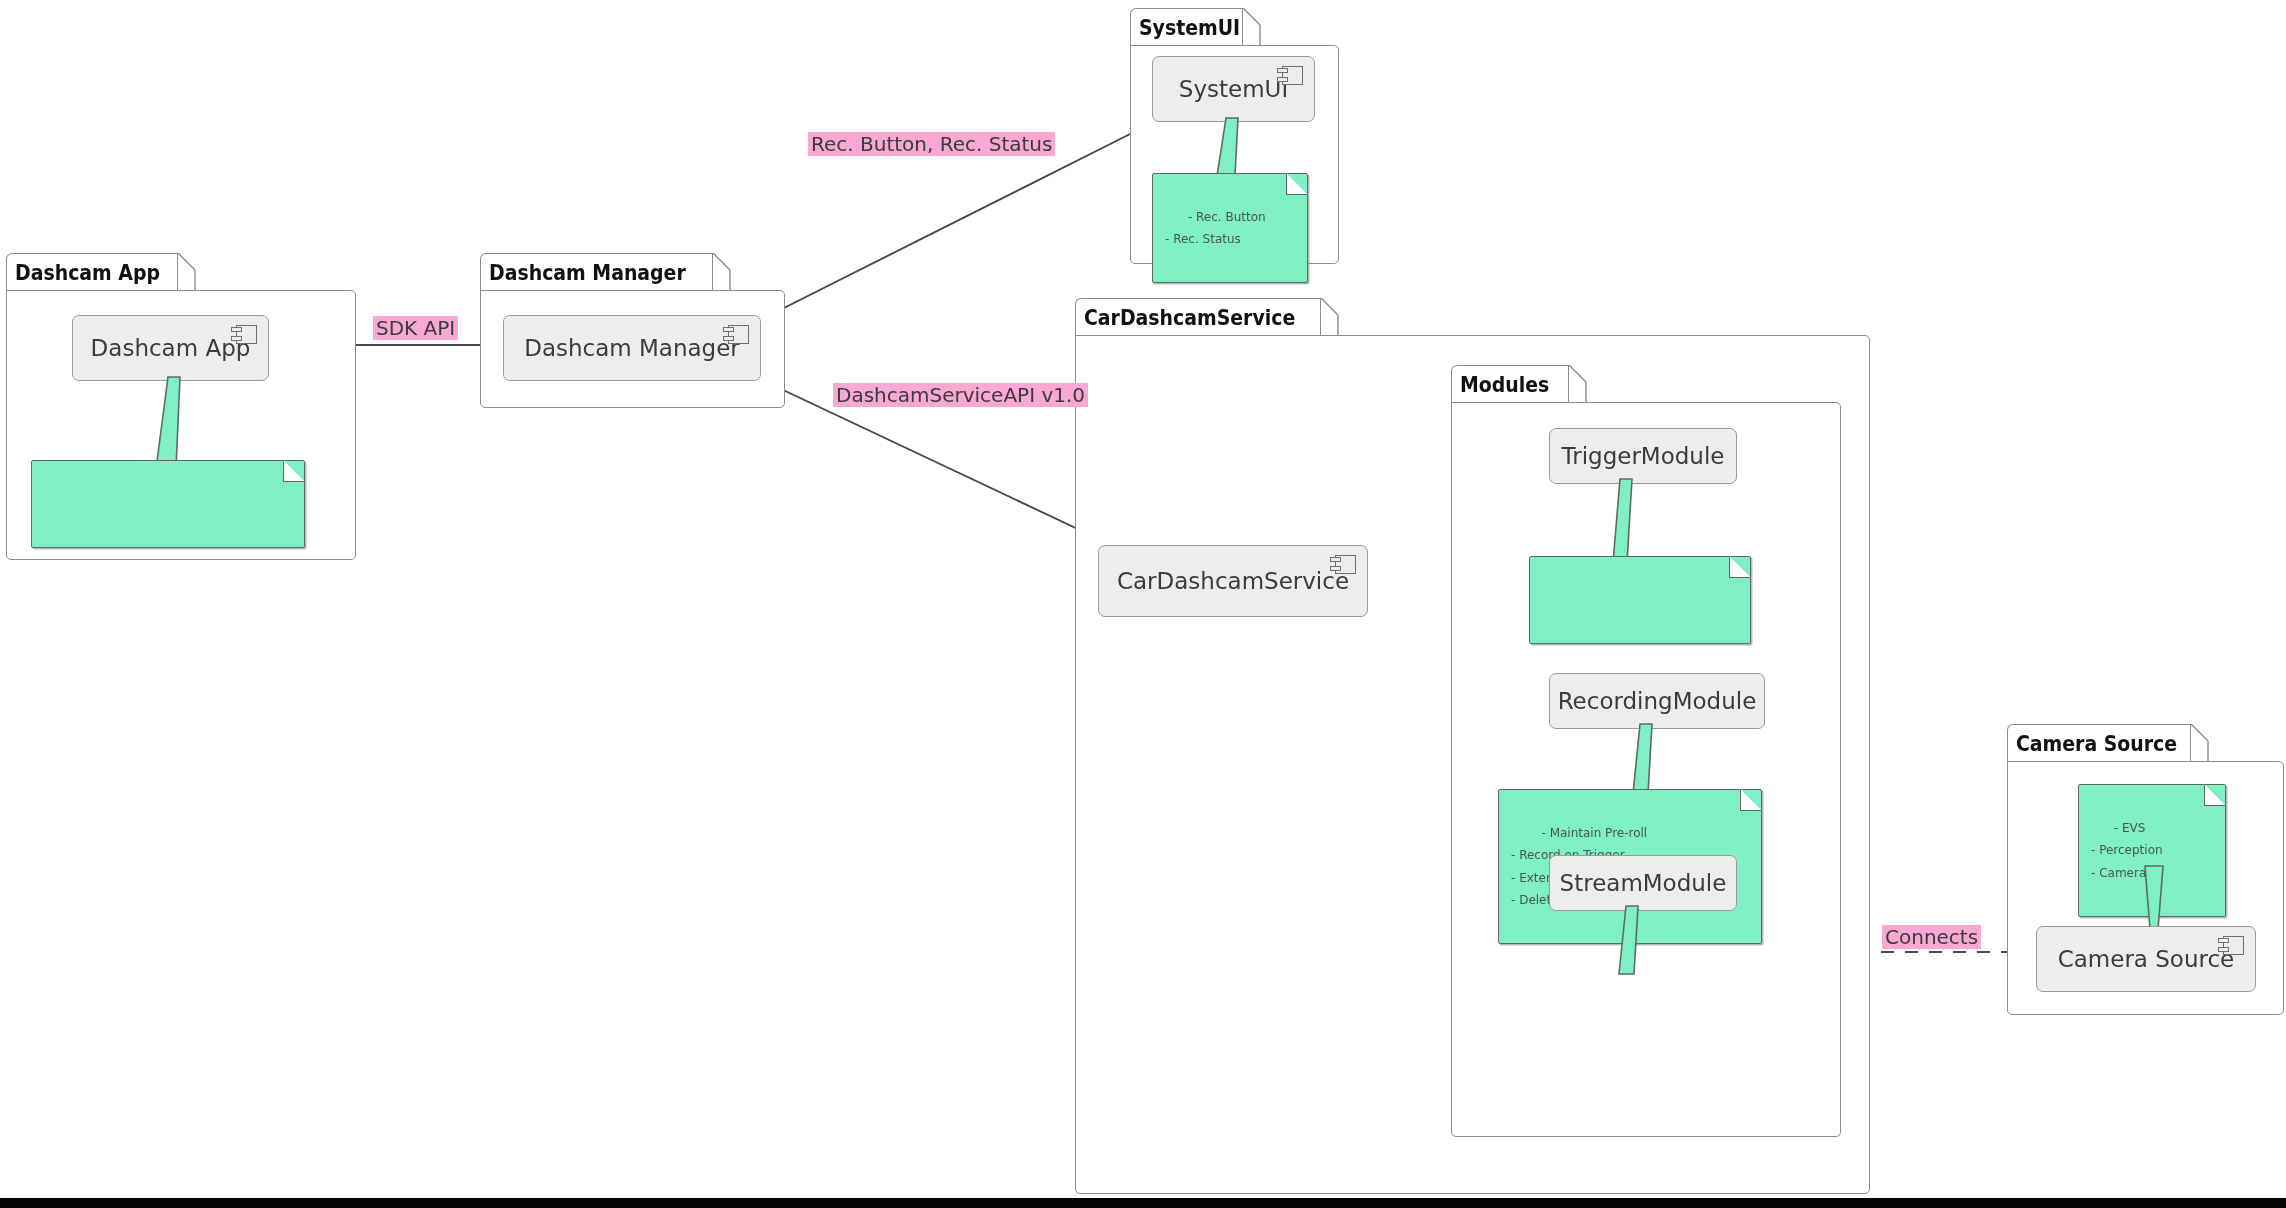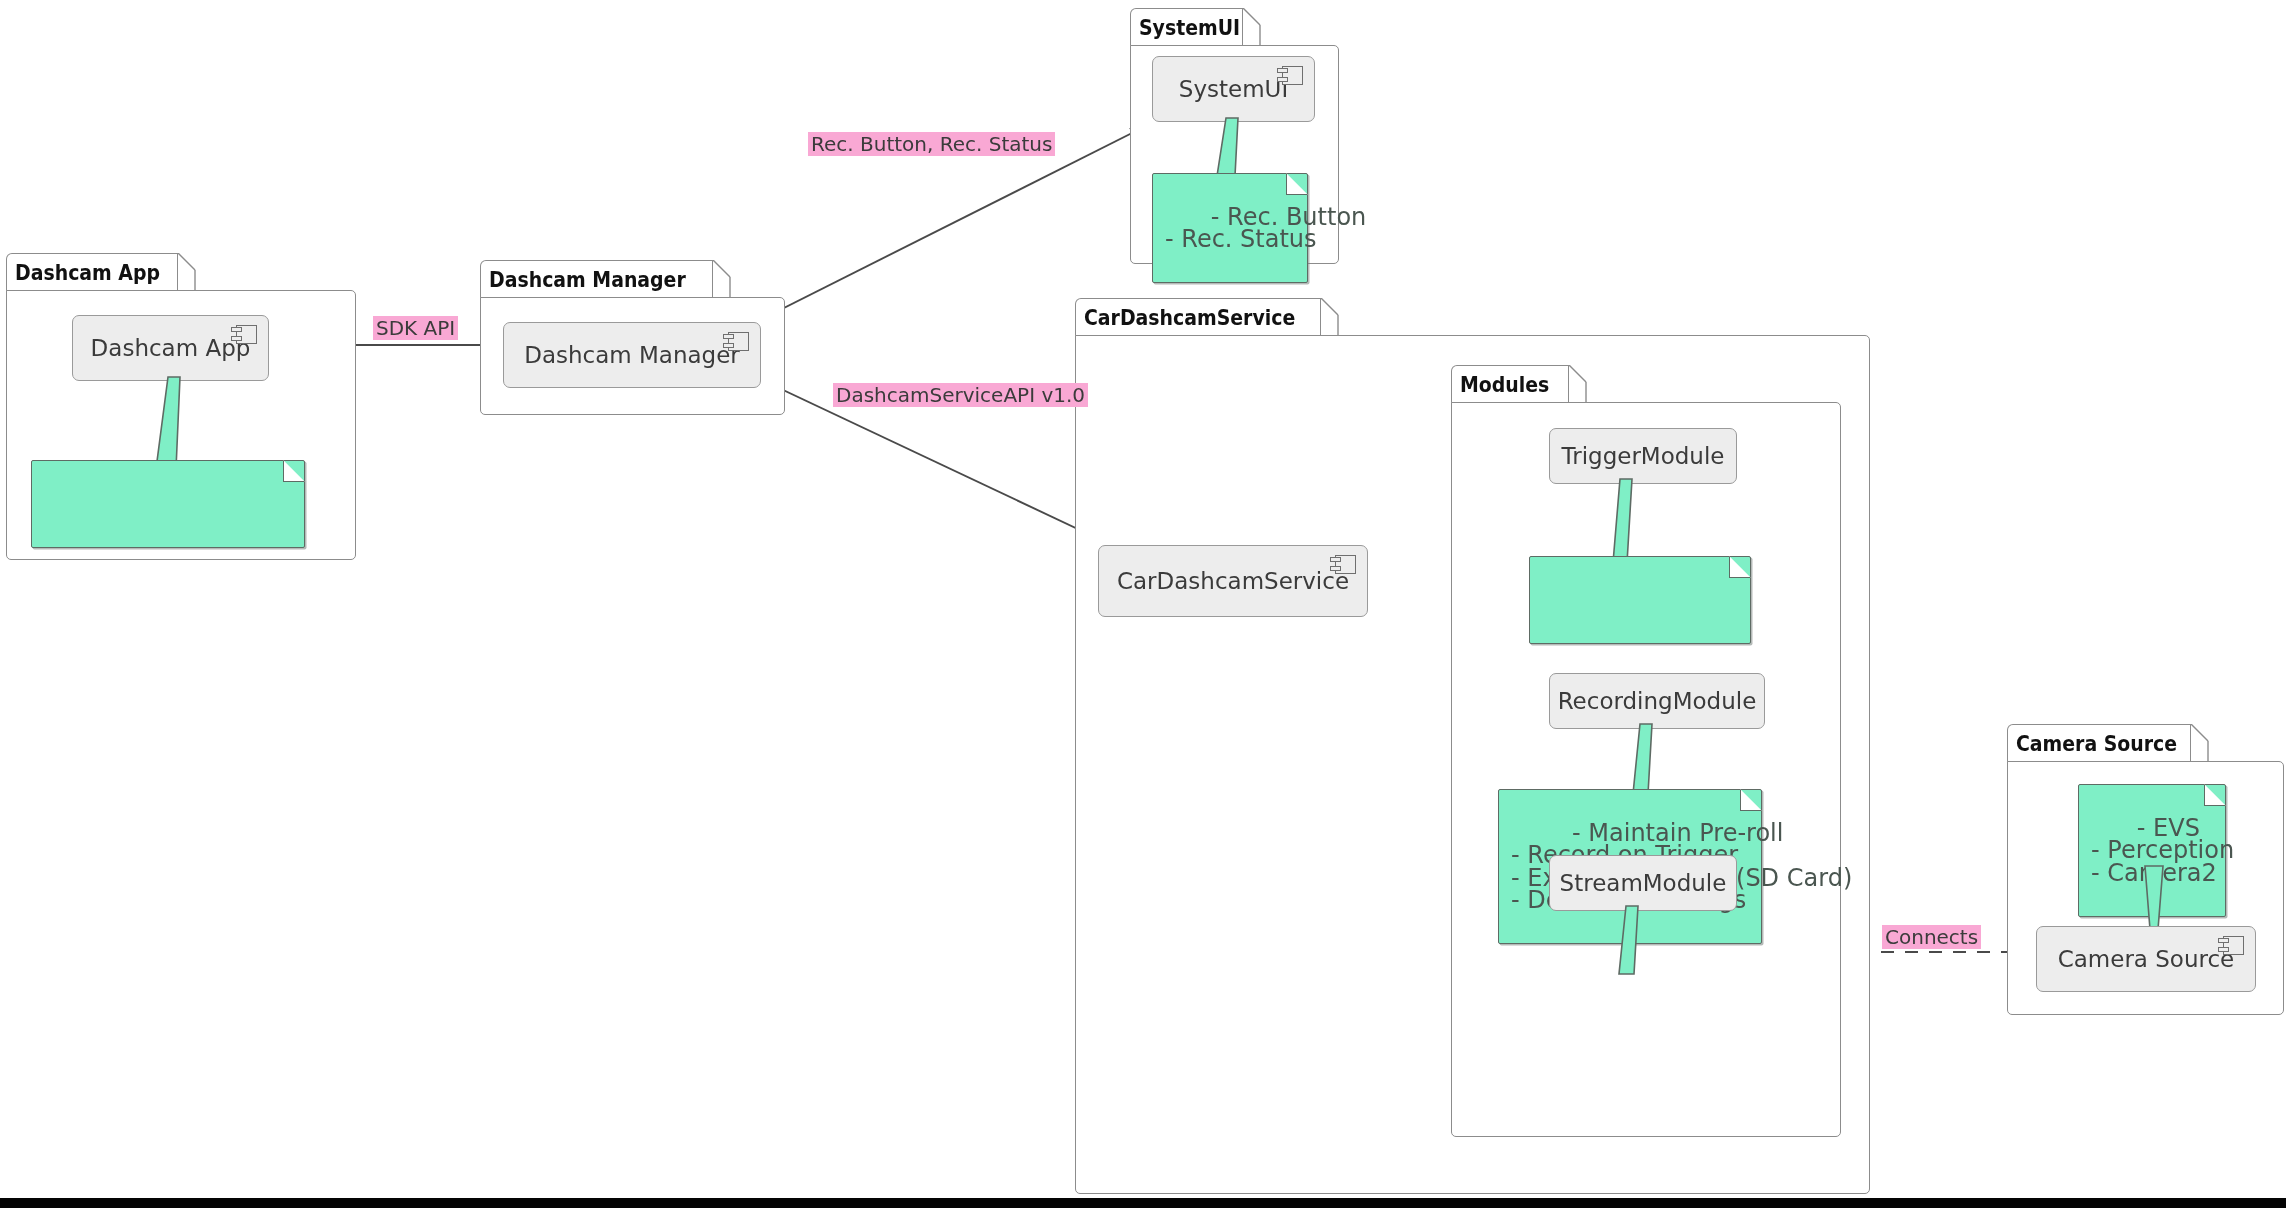--- a/index.html
+++ b/index.html
@@ -31,21 +31,21 @@
   .comp-icon .ibody{position:absolute;left:5px;top:0;right:0;bottom:0;
         border:1.6px solid #6f6f6f;background:#ededed;box-sizing:border-box;}
   .comp-icon .ipin{position:absolute;left:0;width:11px;height:5px;
         border:1.5px solid #6f6f6f;background:#ededed;box-sizing:border-box;}
   .comp-icon .ipin.p1{top:2px;}
   .comp-icon .ipin.p2{top:11px;}
 
   
   .note{position:absolute;box-sizing:border-box;background:#7FEFC6;
         border:1.6px solid #5e6b64;padding:9px 24px 9px 12px;
-        font-size:24px;line-height:22.5px;color:#4a5650;white-space:pre;
+        font-size:12px;line-height:22.5px;color:#4a5650;white-space:pre;
         border-radius:2px;box-shadow:1.5px 1.5px 0 0 rgba(120,130,125,.55);}
   .note .fold{position:absolute;right:-1.6px;top:-1.6px;width:22px;height:22px;
         background:#ffffff;border-left:1.6px solid #5e6b64;
         border-bottom:1.6px solid #5e6b64;
         clip-path:polygon(0 0,100% 100%,0 100%);}
   .note b{font-weight:bold;color:#3f4a45;}
 
   
   .elabel{position:absolute;font-size:20px;color:#3b3b3b;white-space:nowrap;
           background:#f9a8d4;padding:0 3px;}
@@ -105,21 +105,21 @@
 
     <svg style="position:absolute;left:140px;top:120px;" width="60" height="110">
       <path d="M22,4 L34,4 L30,96 L10,96 Z" fill="#7FEFC6" stroke="#5e6b64" stroke-width="1.6"></path>
     </svg>
 
     <div class="note" style="left:25px;top:207px;width:274px;">
       <span class="fold"></span>
     </div>
   </div>
 
-  <div class="pkg" style="left:480px;top:260px;width:305px;height:155px;">
+  <div class="pkg" style="left:480px;top:253px;width:305px;height:155px;">
     <div class="pkg-tab" style="width:233px;">
       <span class="pkg-tab-label">Dashcam Manager</span>
     </div>
     <svg class="pkg-tab-skew" style="left:233px;" width="18" height="38">
       <path d="M0,0 L17,17 L17,38 L0,38 Z" fill="#ffffff" stroke="none"></path>
       <path d="M0,0 L17,17" stroke="#8c8c8c" stroke-width="1.4" fill="none"></path>
       <path d="M17,17 L17,38" stroke="#8c8c8c" stroke-width="1.4" fill="none"></path>
     </svg>
     <div class="pkg-body" style="top:37px;width:305px;height:118px;"></div>
 

